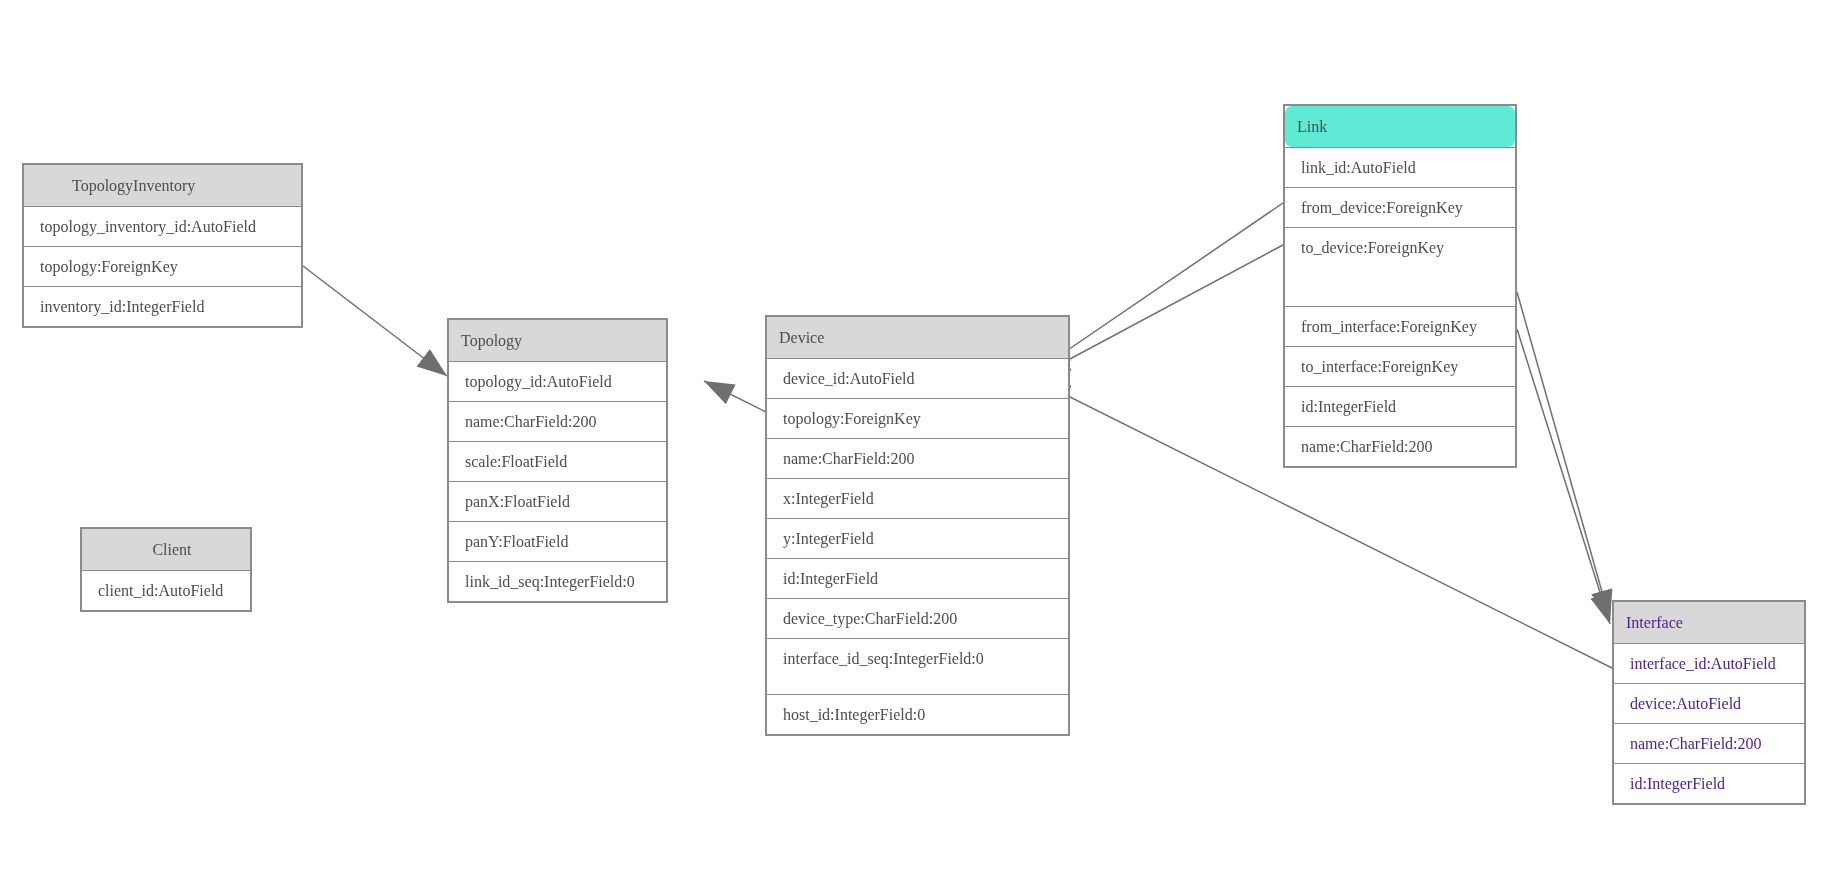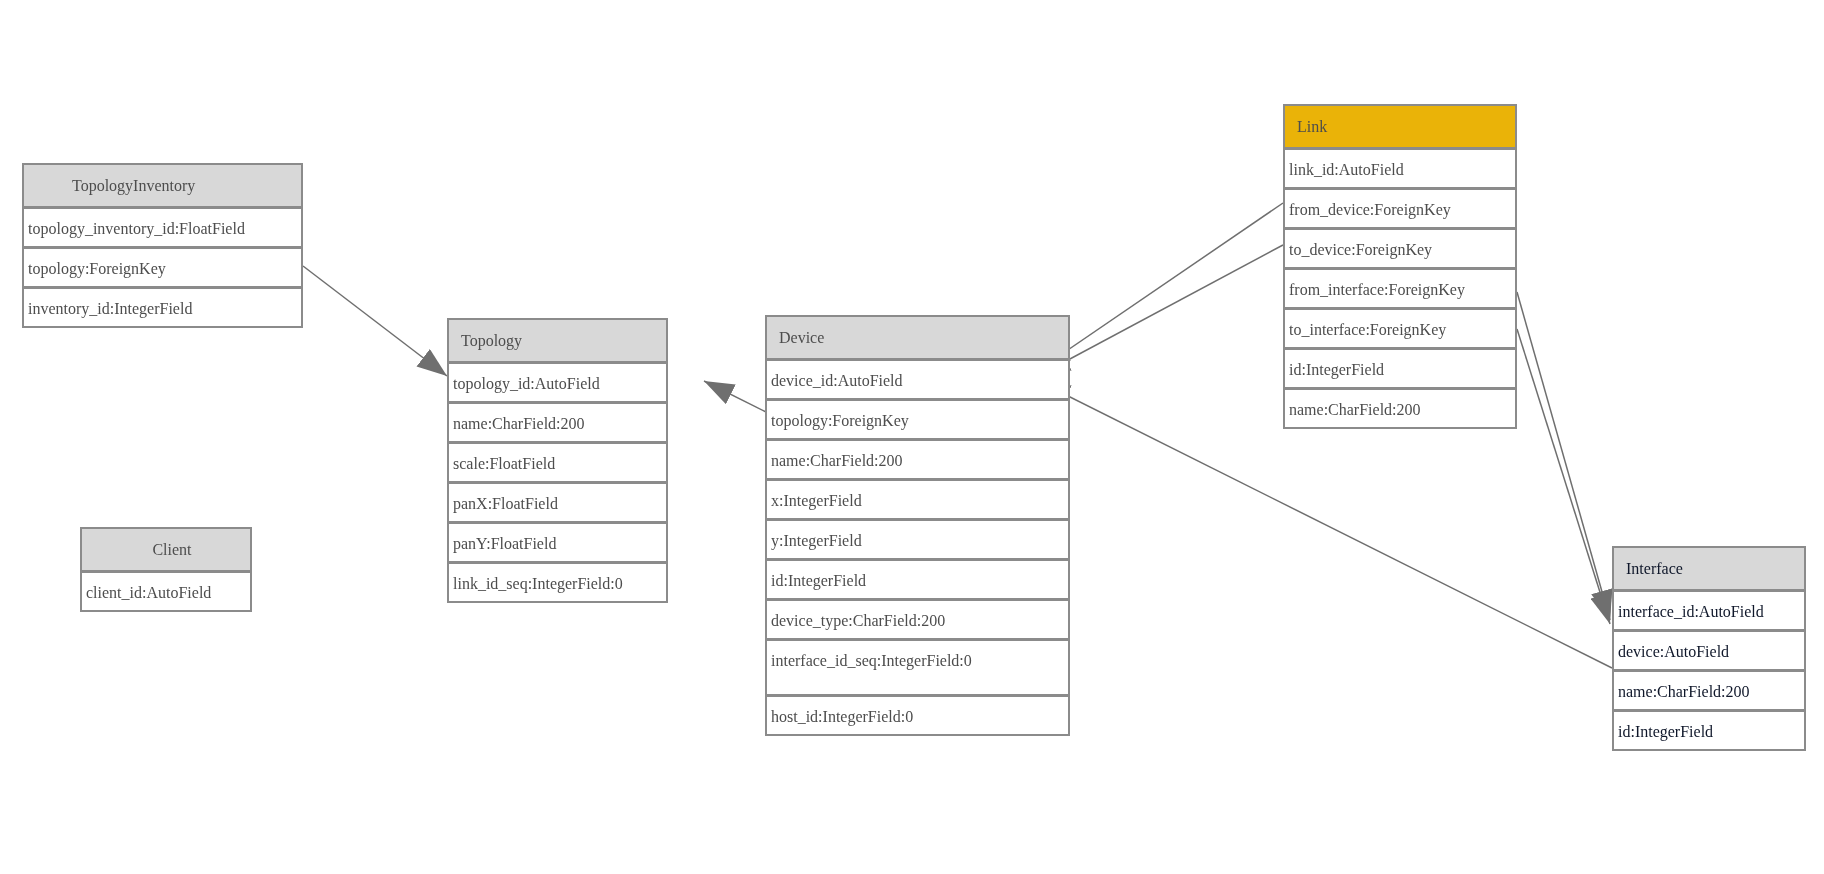--- a/index.html
+++ b/index.html
@@ -38,23 +38,23 @@
     line-height: 41px;
     background: #d8d8d8;
     padding-left: 12px;
     white-space: nowrap;
     overflow: hidden;
   }
   .entity-field {
     box-sizing: border-box;
     height: 40px;
     line-height: 39px;
-    border-top: 3px solid #f9a8d4;
+    border-top: 1px solid #f9a8d4;
     background: #ffffff;
-    padding-left: 4px;
+    padding-left: 16px;
     white-space: nowrap;
     overflow: hidden;
   }
 </style>
 </head>
 <body>
 
 <div id="canvas">
   <svg id="connector-layer" width="1824" height="874" viewBox="0 0 1824 874" xmlns="http://www.w3.org/2000/svg">
     <defs>
@@ -68,21 +68,21 @@
         <line x1="1283" y1="203" x2="1040" y2="369" stroke="#6f6f6f" stroke-width="1.5" marker-end="url(#arrowhead)"></line>
         <line x1="1283" y1="245" x2="1040" y2="375" stroke="#6f6f6f" stroke-width="1.5" marker-end="url(#arrowhead)"></line>
         <line x1="1612" y1="668" x2="1040" y2="382" stroke="#6f6f6f" stroke-width="1.5" marker-end="url(#arrowhead)"></line>
         <line x1="1517" y1="292" x2="1610" y2="620" stroke="#6f6f6f" stroke-width="1.5" marker-end="url(#arrowhead)"></line>
         <line x1="1517" y1="329" x2="1610" y2="624" stroke="#6f6f6f" stroke-width="1.5" marker-end="url(#arrowhead)"></line>
       </g>
   </svg>
   <div id="entities">
       <div class="entity" style="left: 22px; top: 163px; width: 281px; border-color: rgb(139, 139, 139); color: rgb(77, 77, 77);">
         <div class="entity-header" style="background: rgb(216, 216, 216); padding-left: 48px;">TopologyInventory</div>
-        <div class="entity-field" style="border-top-color: rgb(139, 139, 139);">topology_inventory_id:FloatField</div>
+        <div class="entity-field" style="border-top-color: rgb(139, 139, 139);">topology_inventory_id:AutoField</div>
         <div class="entity-field" style="border-top-color: rgb(139, 139, 139);">topology:ForeignKey</div>
         <div class="entity-field" style="border-top-color: rgb(139, 139, 139);">inventory_id:IntegerField</div>
       </div>
       <div class="entity" style="left: 447px; top: 318px; width: 221px; border-color: rgb(139, 139, 139); color: rgb(77, 77, 77);">
         <div class="entity-header" style="background: rgb(216, 216, 216);">Topology</div>
         <div class="entity-field" style="border-top-color: rgb(139, 139, 139);">topology_id:AutoField</div>
         <div class="entity-field" style="border-top-color: rgb(139, 139, 139);">name:CharField:200</div>
         <div class="entity-field" style="border-top-color: rgb(139, 139, 139);">scale:FloatField</div>
         <div class="entity-field" style="border-top-color: rgb(139, 139, 139);">panX:FloatField</div>
         <div class="entity-field" style="border-top-color: rgb(139, 139, 139);">panY:FloatField</div>
@@ -98,30 +98,30 @@
         <div class="entity-field" style="border-top-color: rgb(139, 139, 139);">topology:ForeignKey</div>
         <div class="entity-field" style="border-top-color: rgb(139, 139, 139);">name:CharField:200</div>
         <div class="entity-field" style="border-top-color: rgb(139, 139, 139);">x:IntegerField</div>
         <div class="entity-field" style="border-top-color: rgb(139, 139, 139);">y:IntegerField</div>
         <div class="entity-field" style="border-top-color: rgb(139, 139, 139);">id:IntegerField</div>
         <div class="entity-field" style="border-top-color: rgb(139, 139, 139);">device_type:CharField:200</div>
         <div class="entity-field" style="border-top-color: rgb(139, 139, 139);">interface_id_seq:IntegerField:0</div>
         <div class="entity-field" style="border-top-color: rgb(139, 139, 139); margin-top: 16px;">host_id:IntegerField:0</div>
       </div>
       <div class="entity" style="left: 1283px; top: 104px; width: 234px; border-color: rgb(139, 139, 139); color: rgb(77, 77, 77);">
-        <div class="entity-header" style="background: #eab308;">Link</div>
+        <div class="entity-header" style="background: #5eead4; border-radius: 7px;">Link</div>
         <div class="entity-field" style="border-top-color: rgb(139, 139, 139);">link_id:AutoField</div>
         <div class="entity-field" style="border-top-color: rgb(139, 139, 139);">from_device:ForeignKey</div>
         <div class="entity-field" style="border-top-color: rgb(139, 139, 139);">to_device:ForeignKey</div>
-        <div class="entity-field" style="border-top-color: rgb(139, 139, 139);">from_interface:ForeignKey</div>
+        <div class="entity-field" style="border-top-color: rgb(139, 139, 139); margin-top: 39px;">from_interface:ForeignKey</div>
         <div class="entity-field" style="border-top-color: rgb(139, 139, 139);">to_interface:ForeignKey</div>
         <div class="entity-field" style="border-top-color: rgb(139, 139, 139);">id:IntegerField</div>
         <div class="entity-field" style="border-top-color: rgb(139, 139, 139);">name:CharField:200</div>
       </div>
-      <div class="entity" style="left: 1612px; top: 546px; width: 194px; border-color: rgb(139, 139, 139); color: #0f172a;">
+      <div class="entity" style="left: 1612px; top: 600px; width: 194px; border-color: rgb(139, 139, 139); color: #4c1d95;">
         <div class="entity-header" style="background: rgb(216, 216, 216);">Interface</div>
         <div class="entity-field" style="border-top-color: rgb(139, 139, 139);">interface_id:AutoField</div>
         <div class="entity-field" style="border-top-color: rgb(139, 139, 139);">device:AutoField</div>
         <div class="entity-field" style="border-top-color: rgb(139, 139, 139);">name:CharField:200</div>
         <div class="entity-field" style="border-top-color: rgb(139, 139, 139);">id:IntegerField</div>
       </div>
     </div>
 </div>
 
 </body></html>

